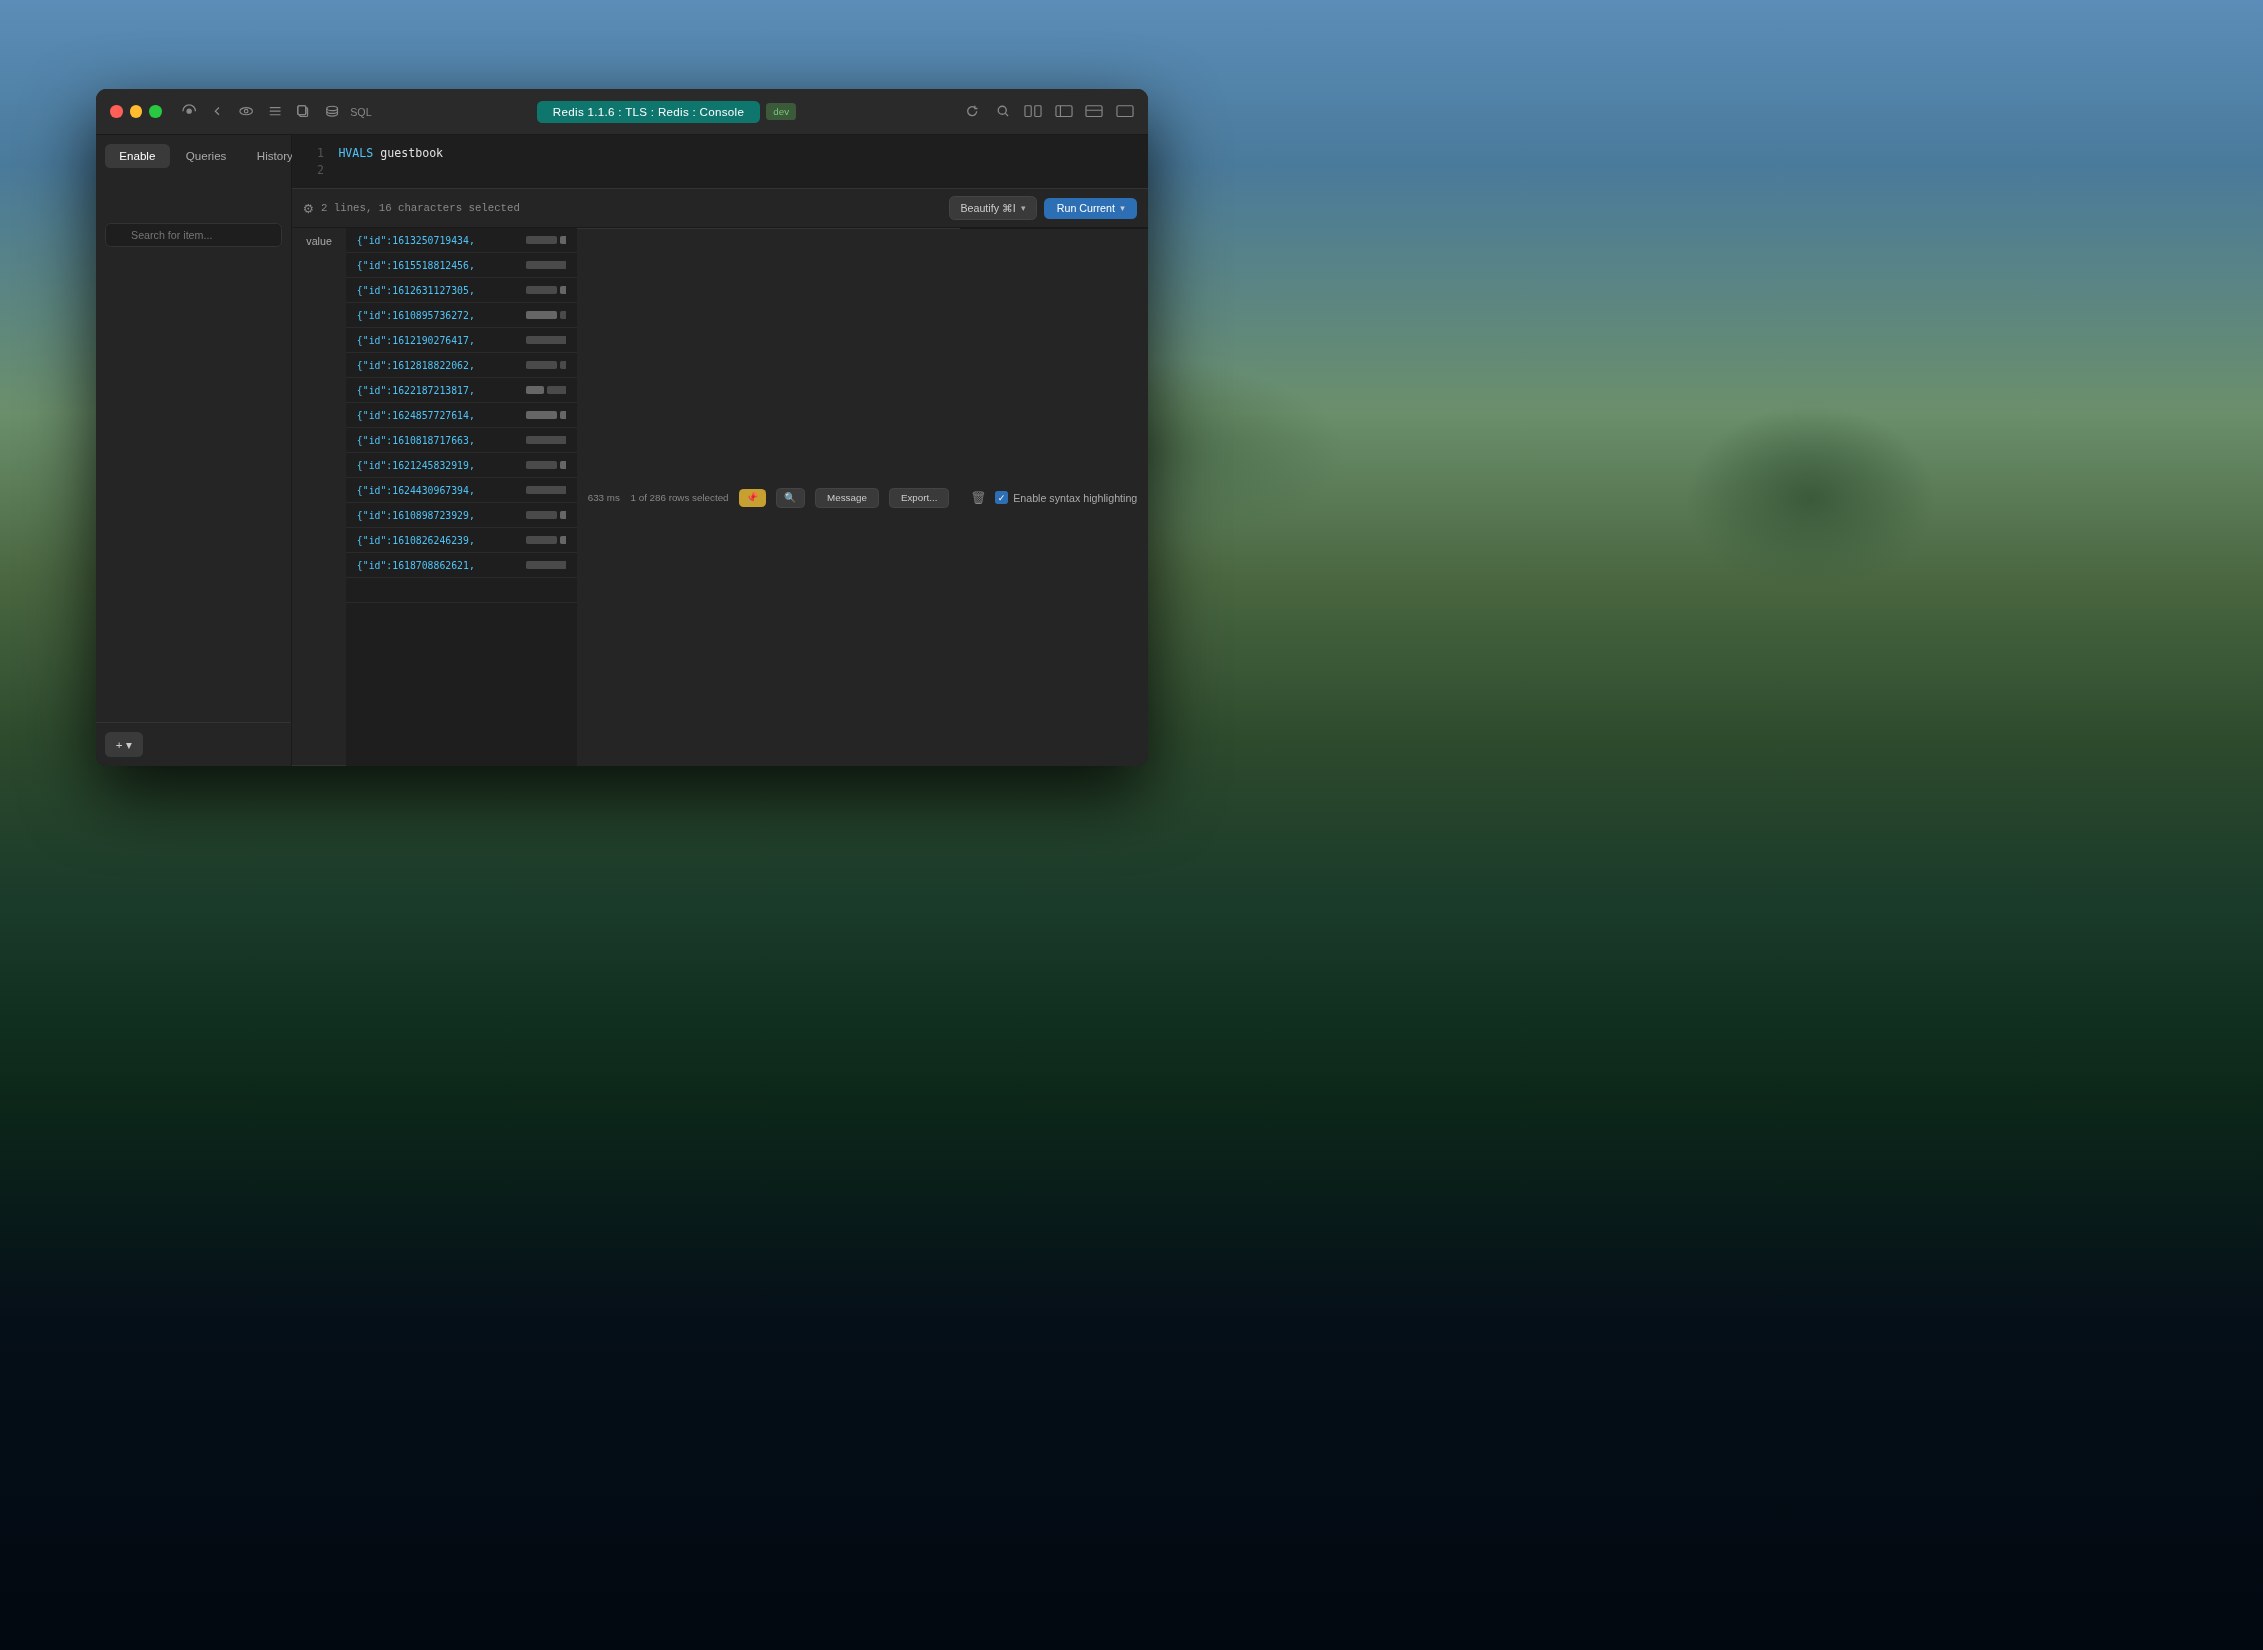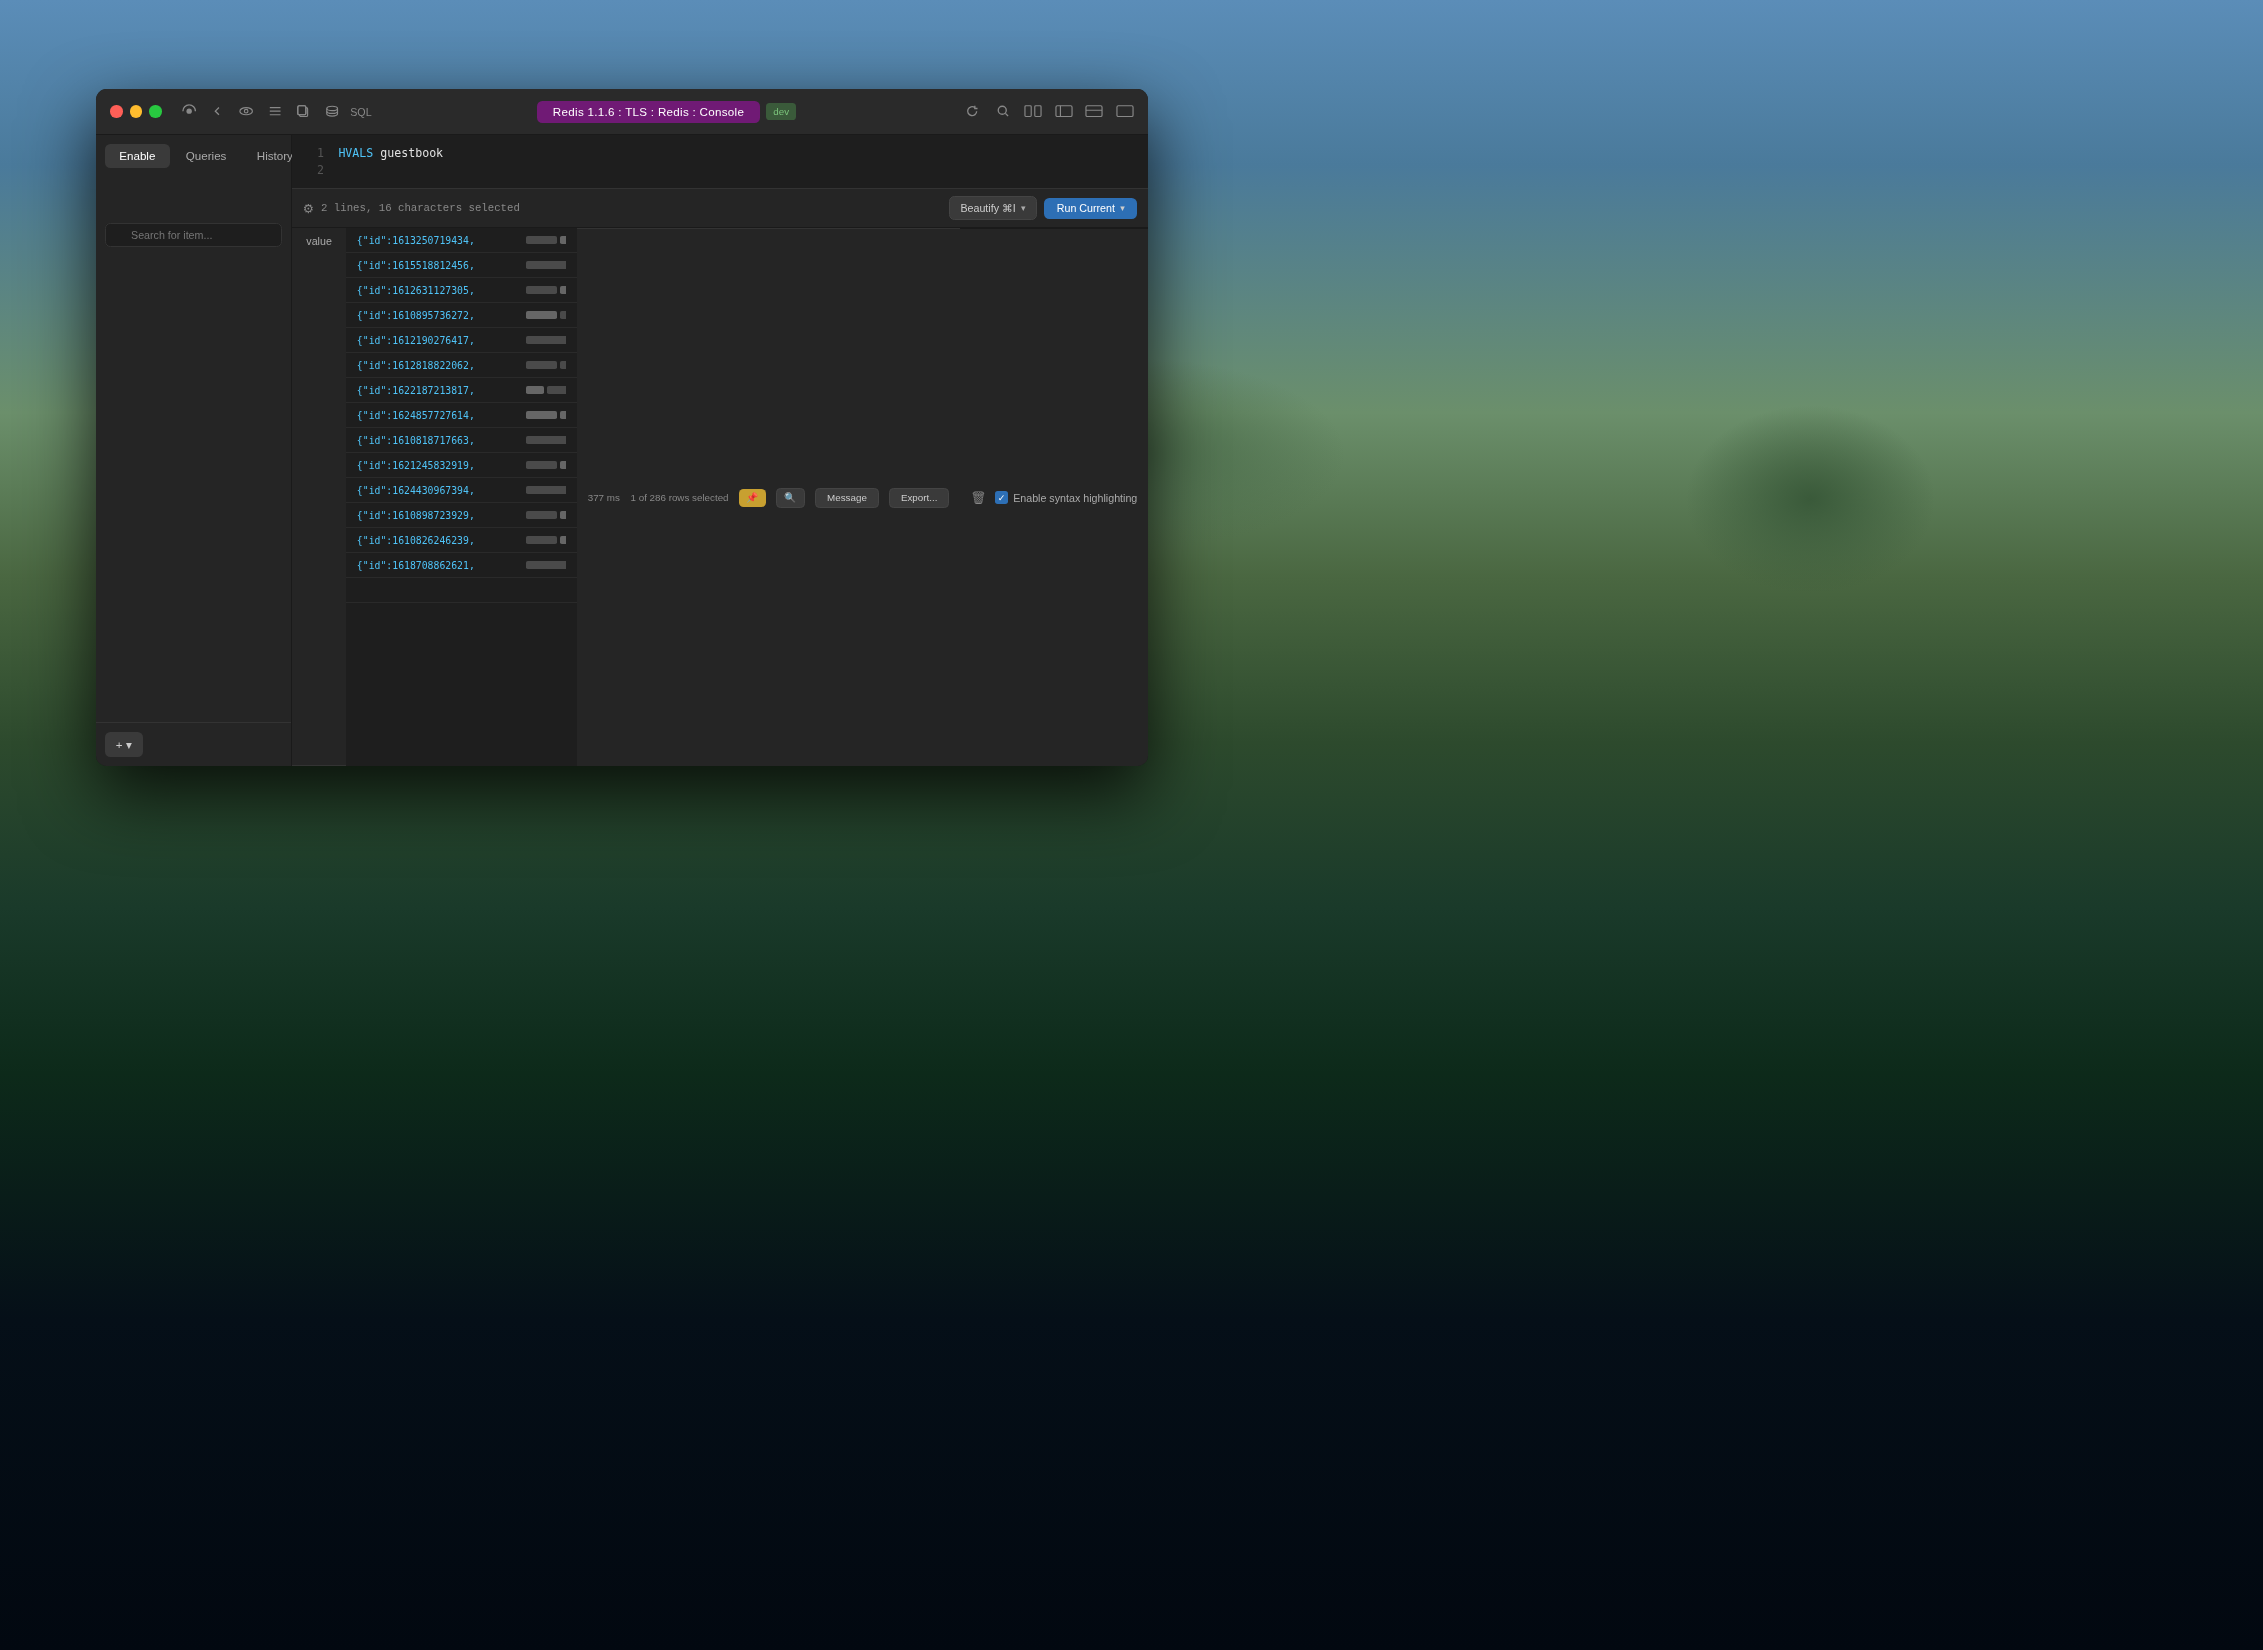--- a/index.html
+++ b/index.html
@@ -102,21 +102,21 @@
     }
 
     .titlebar-center {
       flex: 1;
       display: flex;
       align-items: center;
       justify-content: center;
     }
 
     .connection-badge {
-      background: #701a75;
+      background: #0f766e;
       color: #fff;
       padding: 4.5px 16px;
       border-radius: 5.3px;
       font-size: 11.6px;
       font-weight: 500;
       letter-spacing: 0.3px;
     }
 
     .dev-badge {
       background: #3a5a3a;
@@ -855,21 +855,21 @@
             
           </div>
 
         </div>
 
         <div style="height:9px; background:#1e1e1e; border-top:0.9px solid #333; position:relative;">
           <div style="position:absolute; left:5%; width:85%; height:5.3px; top:1.8px; background:#333; border-radius:2.7px;"></div>
         </div>
 
         <div class="status-bar">
-          <span class="timing">377 ms</span>
+          <span class="timing">633 ms</span>
           <span class="rows-info">1 of 286 rows selected</span>
           <button class="pin-btn">📌</button>
           <button class="status-icon-btn">🔍</button>
           <button class="status-btn">Message</button>
           <button class="status-btn">Export...</button>
         </div>
 
 
         <div class="bottom-bar">
           <span class="trash-btn">🗑</span>

